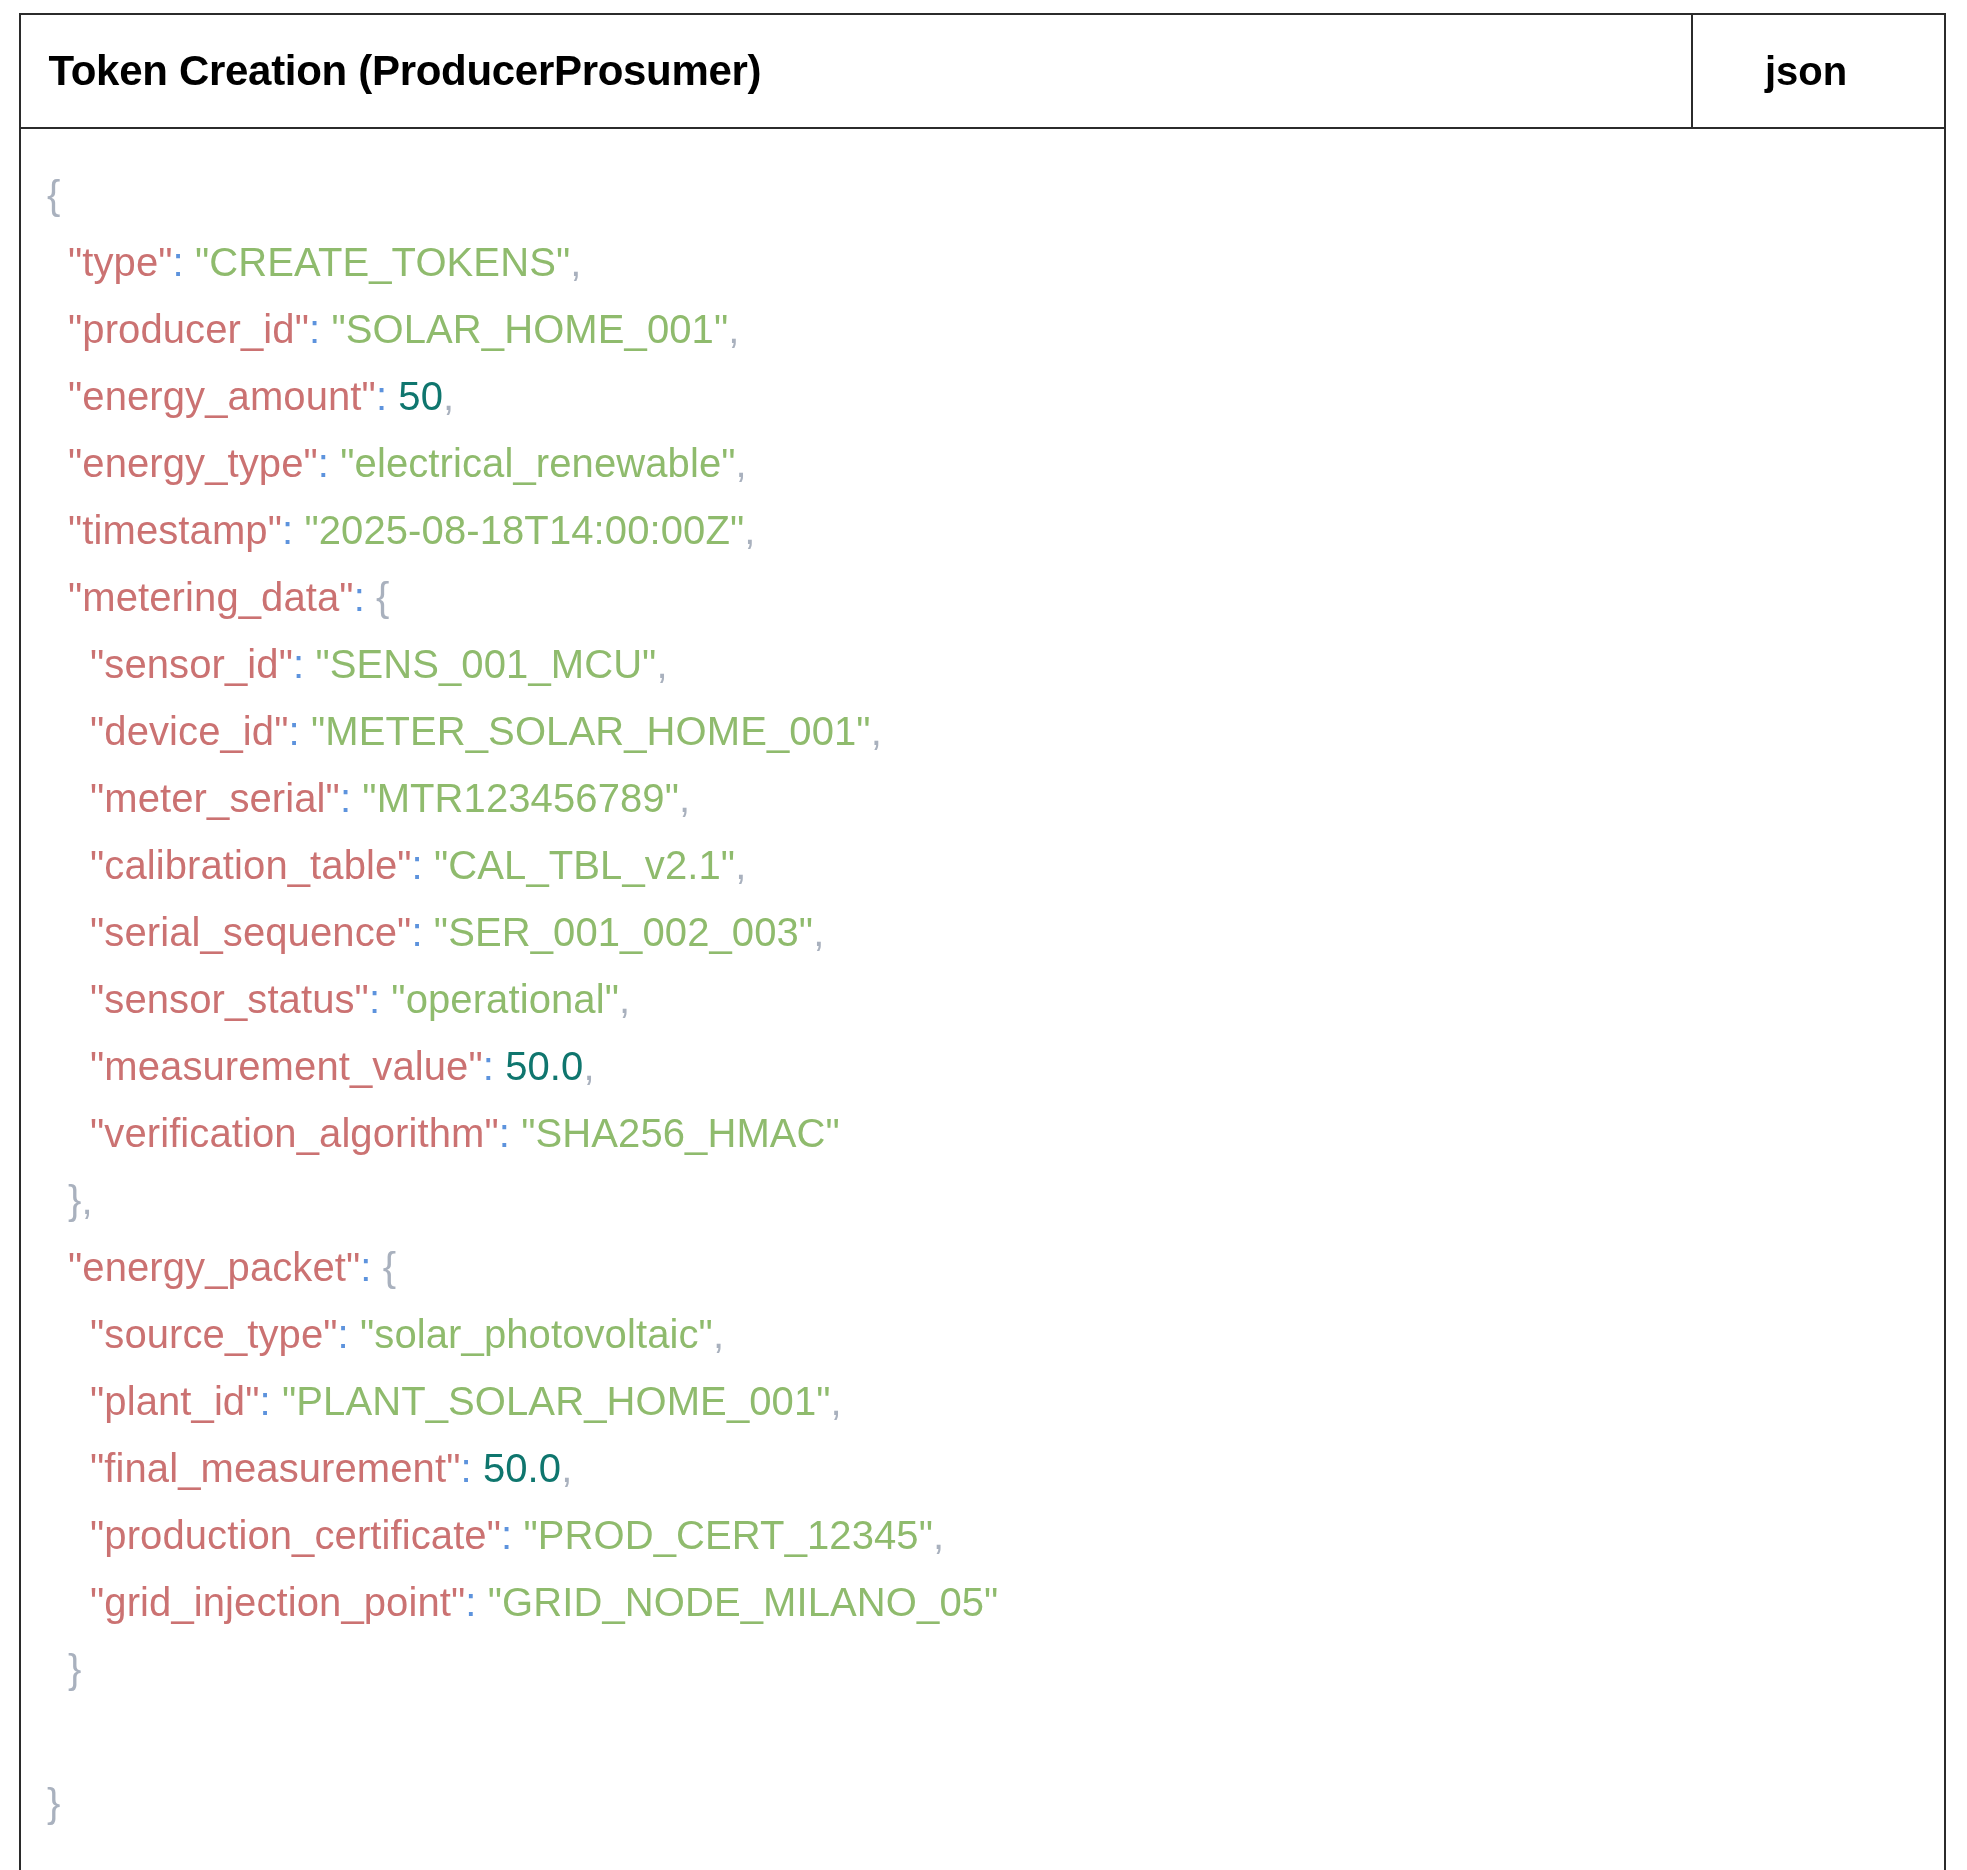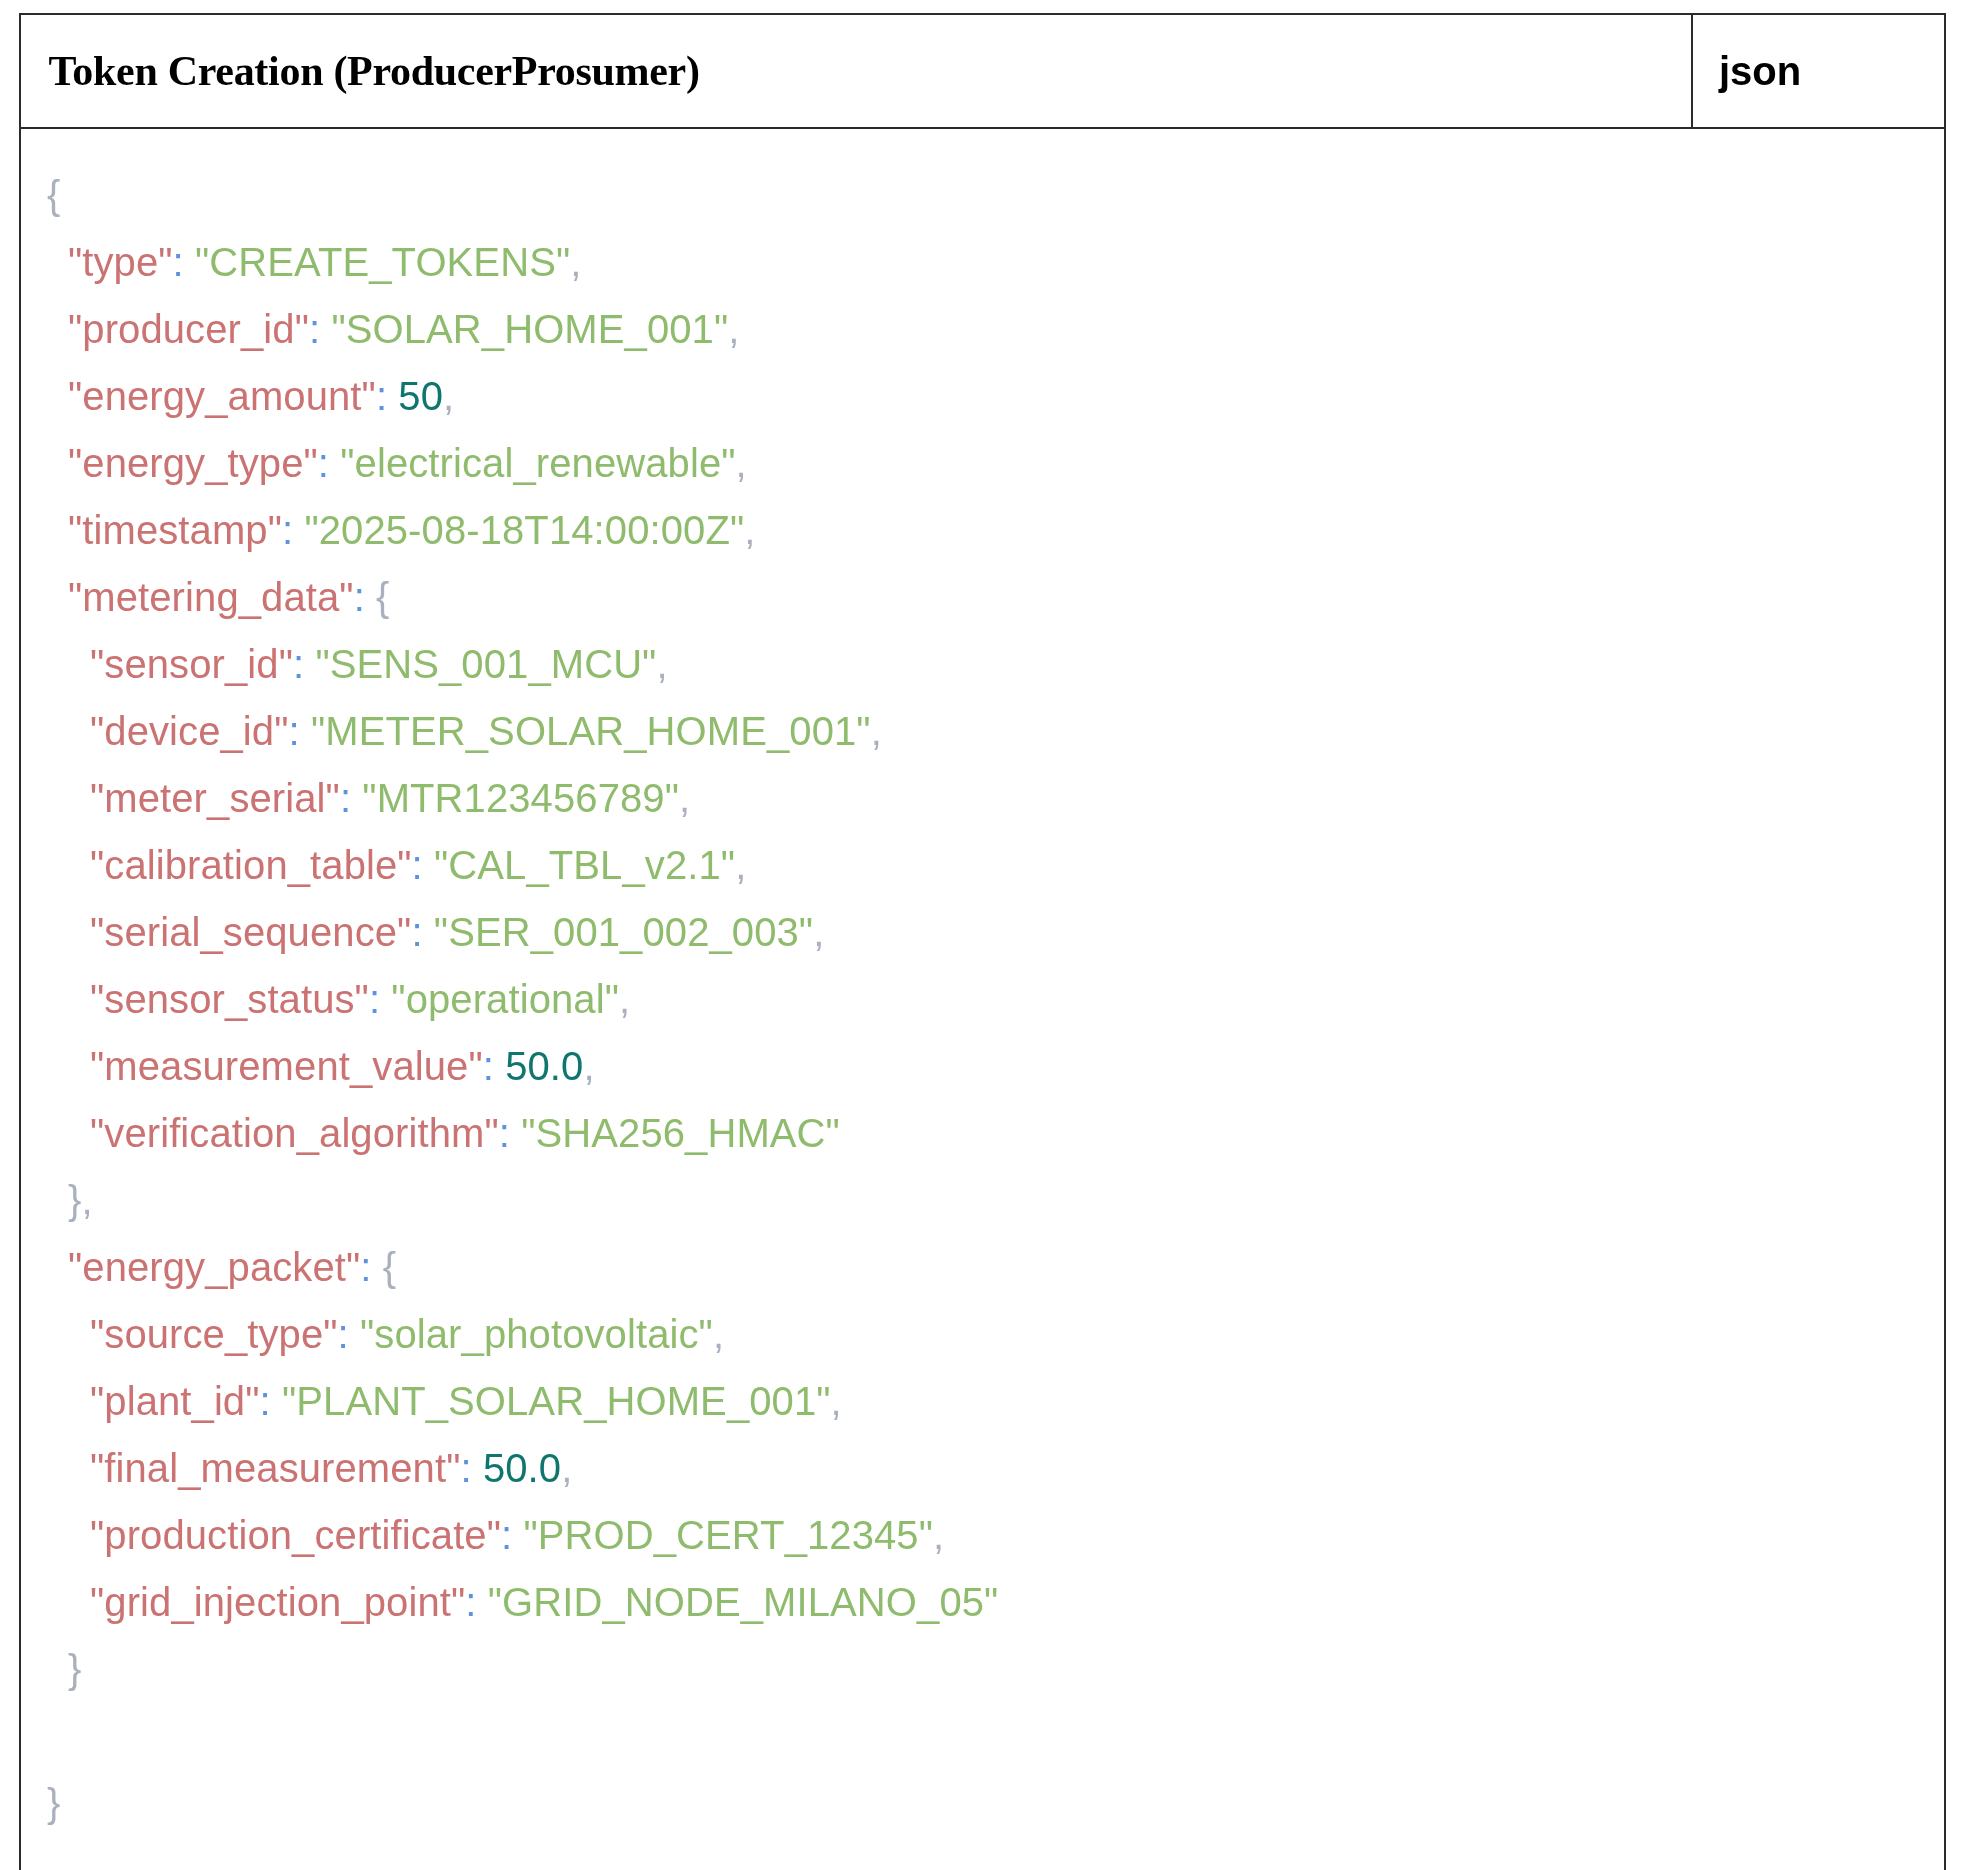--- a/index.html
+++ b/index.html
@@ -41,34 +41,35 @@
     padding-left: 27.5px;
     border-right: 2.6px solid #2b2b2b;
     box-sizing: border-box;
   }
   .header-title {
     font-size: 42px;
     font-weight: bold;
     color: #000000;
     letter-spacing: -0.3px;
     white-space: nowrap;
-    font-family: Liberation Serif, serif;
+    font-family: Liberation Sans, sans-serif;
   }
   .header-lang-cell {
     flex: 0 0 251px;
     display: flex;
     align-items: center;
     padding-left: 26px;
     box-sizing: border-box;
   }
   .header-lang {
     font-size: 40px;
     font-weight: bold;
     color: #000000;
     font-family: "Liberation Sans", "DejaVu Sans", sans-serif;
+    margin-left: 46px;
   }
 
   
   .block-body {
     padding: 33px 0 103px 0;
     box-sizing: border-box;
     min-height: 1609px;
   }
   .code-line {
     height: 67px;

